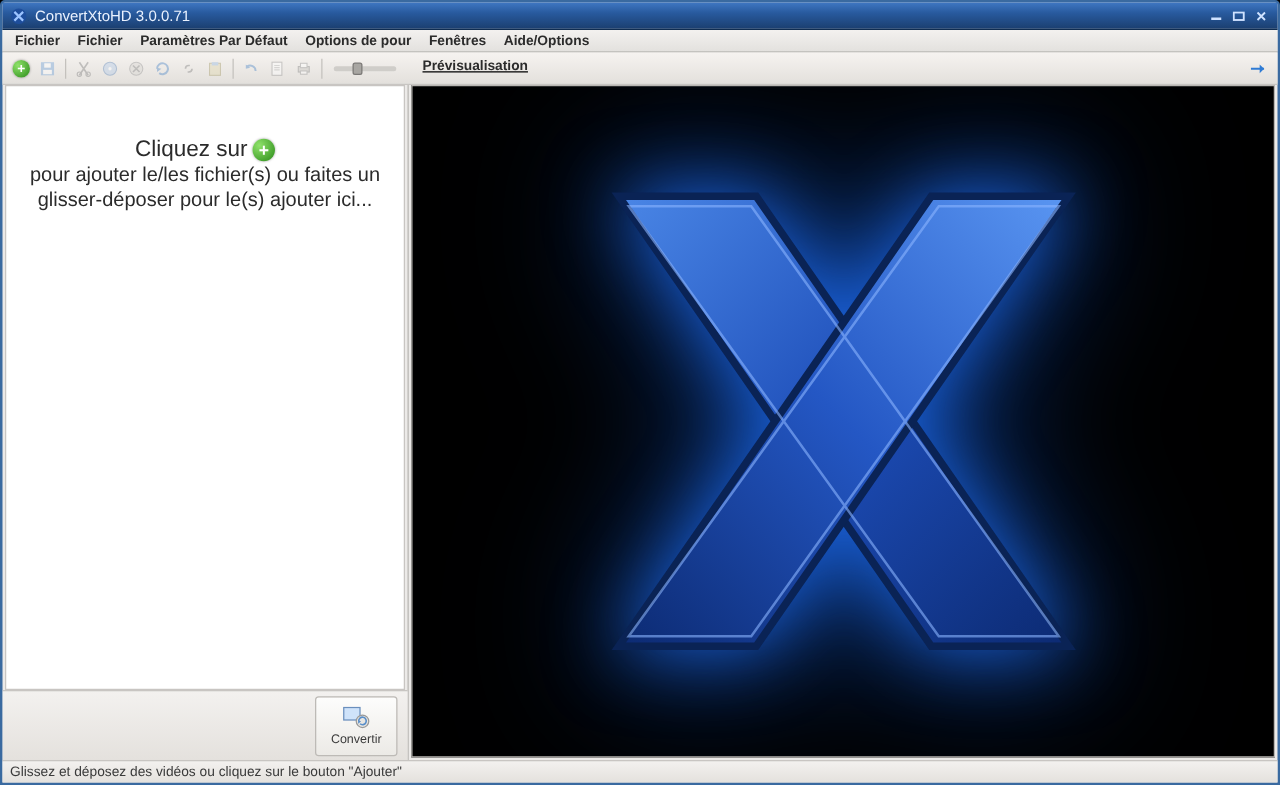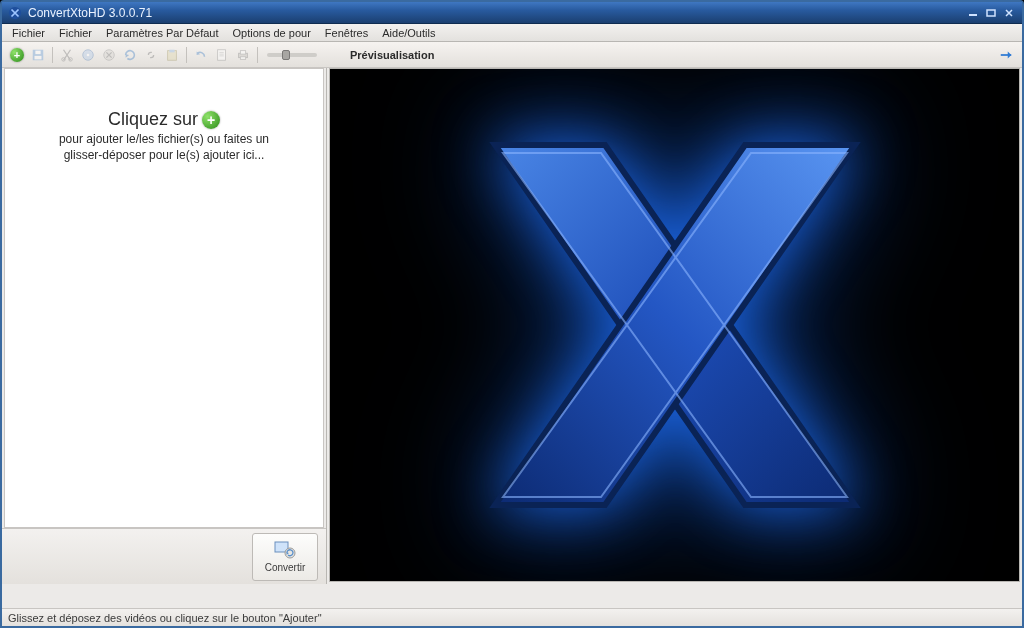--- a/index.html
+++ b/index.html
@@ -6,48 +6,48 @@
   html, body { width: 1024px; height: 628px; font-family: "Segoe UI", Tahoma, sans-serif; font-size: 11px; overflow: hidden; background: #000; }
   .window { width: 1024px; height: 628px; display: flex; flex-direction: column; border: 2px solid #3a6aa0; border-radius: 4px 4px 0 0; background: #eceae8; }
   
   .titlebar { height: 22px; background: linear-gradient(to bottom, #3f77c2 0%, #285a9e 40%, #1b3f70 100%); display: flex; align-items: center; color: #fff; padding: 0 6px; border-bottom: 1px solid #0f2c50; }
   .titlebar .app-icon { width: 14px; height: 14px; margin-right: 6px; }
   .title-text { flex: 1; font-size: 12px; font-weight: 400; color: #eaf2ff; }
   .win-btns { display: flex; gap: 4px; }
   .win-btn { width: 14px; height: 12px; display: flex; align-items: center; justify-content: center; color: #cfe2ff; cursor: pointer; font-size: 10px; line-height: 1; }
   
   .menubar { height: 18px; background: linear-gradient(#f3f1ef, #e3e1de); border-bottom: 1px solid #b8b6b2; display: flex; align-items: center; padding: 0 4px; gap: 2px; }
-  .menu-item { padding: 2px 6px; font-size: 11px; color: #2b2b2b; cursor: pointer; }
+  .menu-item { padding: 2px 6px; font-size: 11px; color: #2b2b2b; cursor: pointer; font-weight: bold; }
   
   .toolbar-row { height: 26px; background: linear-gradient(#f6f3f0, #e3e0dc); border-bottom: 1px solid #c8c5c2; display: flex; align-items: center; padding: 0 6px; gap: 3px; }
   .tool-btn { width: 18px; height: 18px; display: flex; align-items: center; justify-content: center; cursor: pointer; border-radius: 2px; }
   .tool-sep { width: 1px; height: 16px; background: #c4c1bd; margin: 0 2px; }
   .toolbar-left { display: flex; align-items: center; gap: 3px; flex: 0 0 auto; }
   .slider { width: 50px; height: 4px; background: #cfcdc9; border-radius: 2px; position: relative; margin: 0 4px; }
   .slider-thumb { position: absolute; left: 30%; top: -3px; width: 8px; height: 10px; background: #a8a6a2; border: 1px solid #7a7876; border-radius: 2px; }
-  .preview-label-wrap { margin-left: 24px; display:flex; align-items:center; flex:1; }
+  .preview-label-wrap { margin-left: 12px; display:flex; flex:1;text-decoration:underline; }
   .preview-label { font-weight: bold; font-size: 11px; color: #2b2b2b; padding-left: 2px; }
   .preview-right-icon { width:16px; height:16px; display:flex; align-items:center; justify-content:center; cursor:pointer; margin-right:2px; }
   
   .main { flex: 1; display: flex; overflow: hidden; }
   .left-pane { width: 325px; display: flex; flex-direction: column; border-right: 1px solid #b8b6b2; }
   .drop-area { flex: 1; background: #fff; border: 1px solid #c8c5c2; margin: 0 2px; text-align: center; padding: 40px 12px 12px 12px; color: #2b2b2b; overflow:auto; }
   .drop-line1 { font-size: 18px; display:inline-flex; align-items:center; gap:4px; }
-  .drop-line2, .drop-line3 { font-size: 12px; margin-top: 2px; }
+  .drop-line2, .drop-line3 { font-size: 16px; margin-top: 2px; }
   .add-circle { display:inline-flex; width:18px; height:18px; background:radial-gradient(circle at 30% 30%, #8fe26a, #2a8a18); border-radius:50%; align-items:center; justify-content:center; color:#fff; font-weight:bold; font-size:14px; box-shadow:0 0 2px rgba(0,0,0,.4); }
   .convert-row { height: 56px; background: linear-gradient(#f3f1ef,#e4e1dd); border-top:1px solid #c8c5c2; display:flex; justify-content:flex-end; align-items:center; padding:4px 8px;text-align:right; }
   .convert-btn { width: 66px; height: 48px; background: linear-gradient(#fdfdfc,#eceae6); border:1px solid #bdbab6; border-radius:3px; display:flex; flex-direction:column; align-items:center; justify-content:center; gap:3px; cursor:pointer; font-size:10px; color:#3a3a3a; }
   .convert-icon { width:22px; height:18px; position:relative; }
   
   .preview-pane { flex:1; display:flex; flex-direction:column; margin: 0 2px 2px 2px; }
   .preview-canvas { flex:1; background:#000; border:1px solid #b8b6b2; display:flex; align-items:center; justify-content:center; overflow:hidden; position:relative; }
   
   .xlogo { width: 440px; height: 440px; position: relative; filter: drop-shadow(0 0 30px #1a5fd6) drop-shadow(0 0 60px #0b3a8a); }
   
-  .statusbar { height: 18px; background: linear-gradient(#f3f1ef,#e4e1dd); border-top: 1px solid #c8c5c2; display:flex; align-items:center; padding: 0 6px; font-size: 11px; color:#3a3a3a;margin-top:24px; }
+  .statusbar { height: 18px; background: linear-gradient(#f3f1ef,#e4e1dd); border-top: 1px solid #c8c5c2; display:flex; align-items:center; padding: 0 6px; font-size: 11px; color:#3a3a3a; }
   
   .dim { opacity: .45; }
 </style>
 </head>
 <body>
 
 <div class="window">
 
   <div class="titlebar">
     <span class="app-icon">
@@ -75,21 +75,21 @@
       </span>
     </div>
   </div>
 
   <div class="menubar">
     <span class="menu-item">Fichier</span>
     <span class="menu-item">Fichier</span>
     <span class="menu-item">Paramètres Par Défaut</span>
     <span class="menu-item">Options de pour</span>
     <span class="menu-item">Fenêtres</span>
-    <span class="menu-item">Aide/Outils</span>
+    <span class="menu-item">Aide/Options</span>
   </div>
 
   <div class="toolbar-row">
     <div class="toolbar-left">
       <span class="tool-btn">
         <span class="add-circle" style="width:14px;height:14px;font-size:11px;">+</span>
       </span>
       <span class="tool-btn dim">
         <svg width="14" height="14" viewBox="0 0 16 16">
             <rect x="2" y="2" width="12" height="12" fill="#7aa7d9"></rect>

